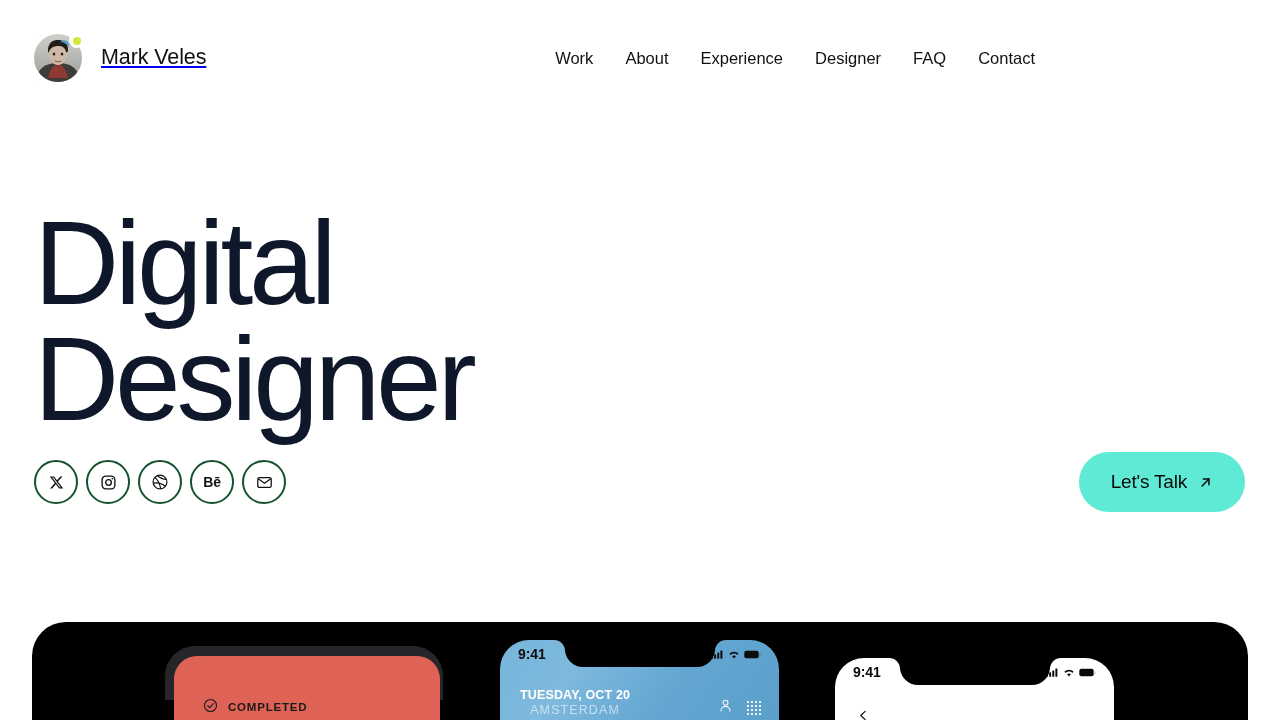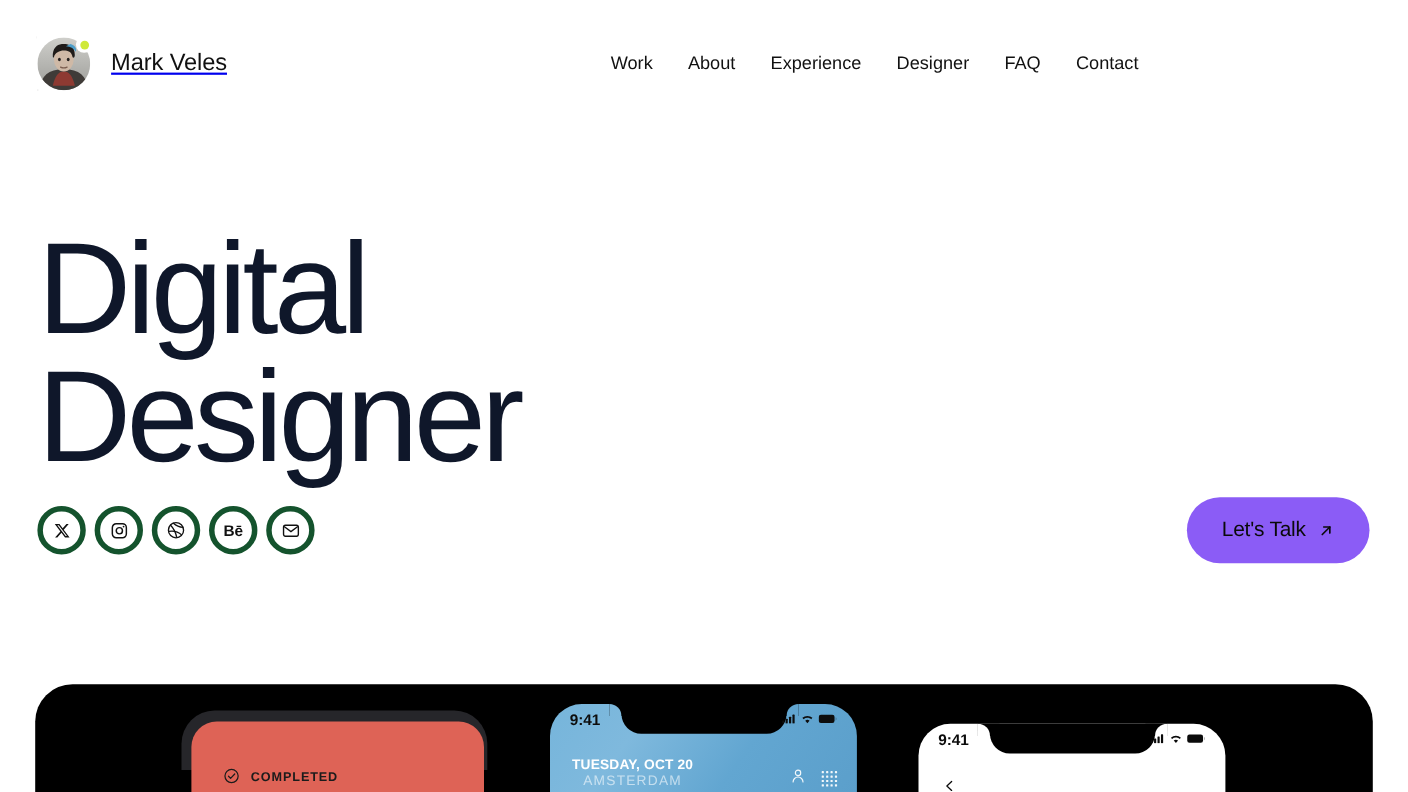--- a/index.html
+++ b/index.html
@@ -67,35 +67,35 @@
   .hero-title .line { display: block; }
 
   .hero-bottom {
     position: absolute; top: 336px; left: 0;
     width: 1280px; padding: 0 34px;
     display: flex; align-items: center; justify-content: space-between;
   }
   .socials { display: flex; align-items: center; gap: 8px; }
   .social-btn {
     width: 44px; height: 44px; border-radius: 50%;
-    border: 5px solid #14532d; background: #fff;
+    border: 2px solid #14532d; background: #fff;
     display: flex; align-items: center; justify-content: center;
     cursor: pointer; padding: 0;
     color: #111;
   }
   .social-btn svg { display: block; }
   .social-btn .be-text {
     font-size: 14px; font-weight: 700; letter-spacing: -0.2px;
     font-family: "Liberation Sans", sans-serif; line-height: 1;
   }
 
   .cta {
     display: inline-flex; align-items: center; gap: 11px;
     height: 60px; padding: 0 32px;
-    background: #8b5cf6; color: #0a0a0a;
+    background: #5eead4; color: #0a0a0a;
     border: none; border-radius: 999px;
     font-size: 19px; font-weight: 500; letter-spacing: -0.2px;
     font-family: "Liberation Sans", sans-serif;
     cursor: pointer; margin-right: 1px;
   }
   .cta .arrow { display: flex; align-items: center; }
 
   
   .showcase {
     position: absolute; left: 32px; top: 622px;

